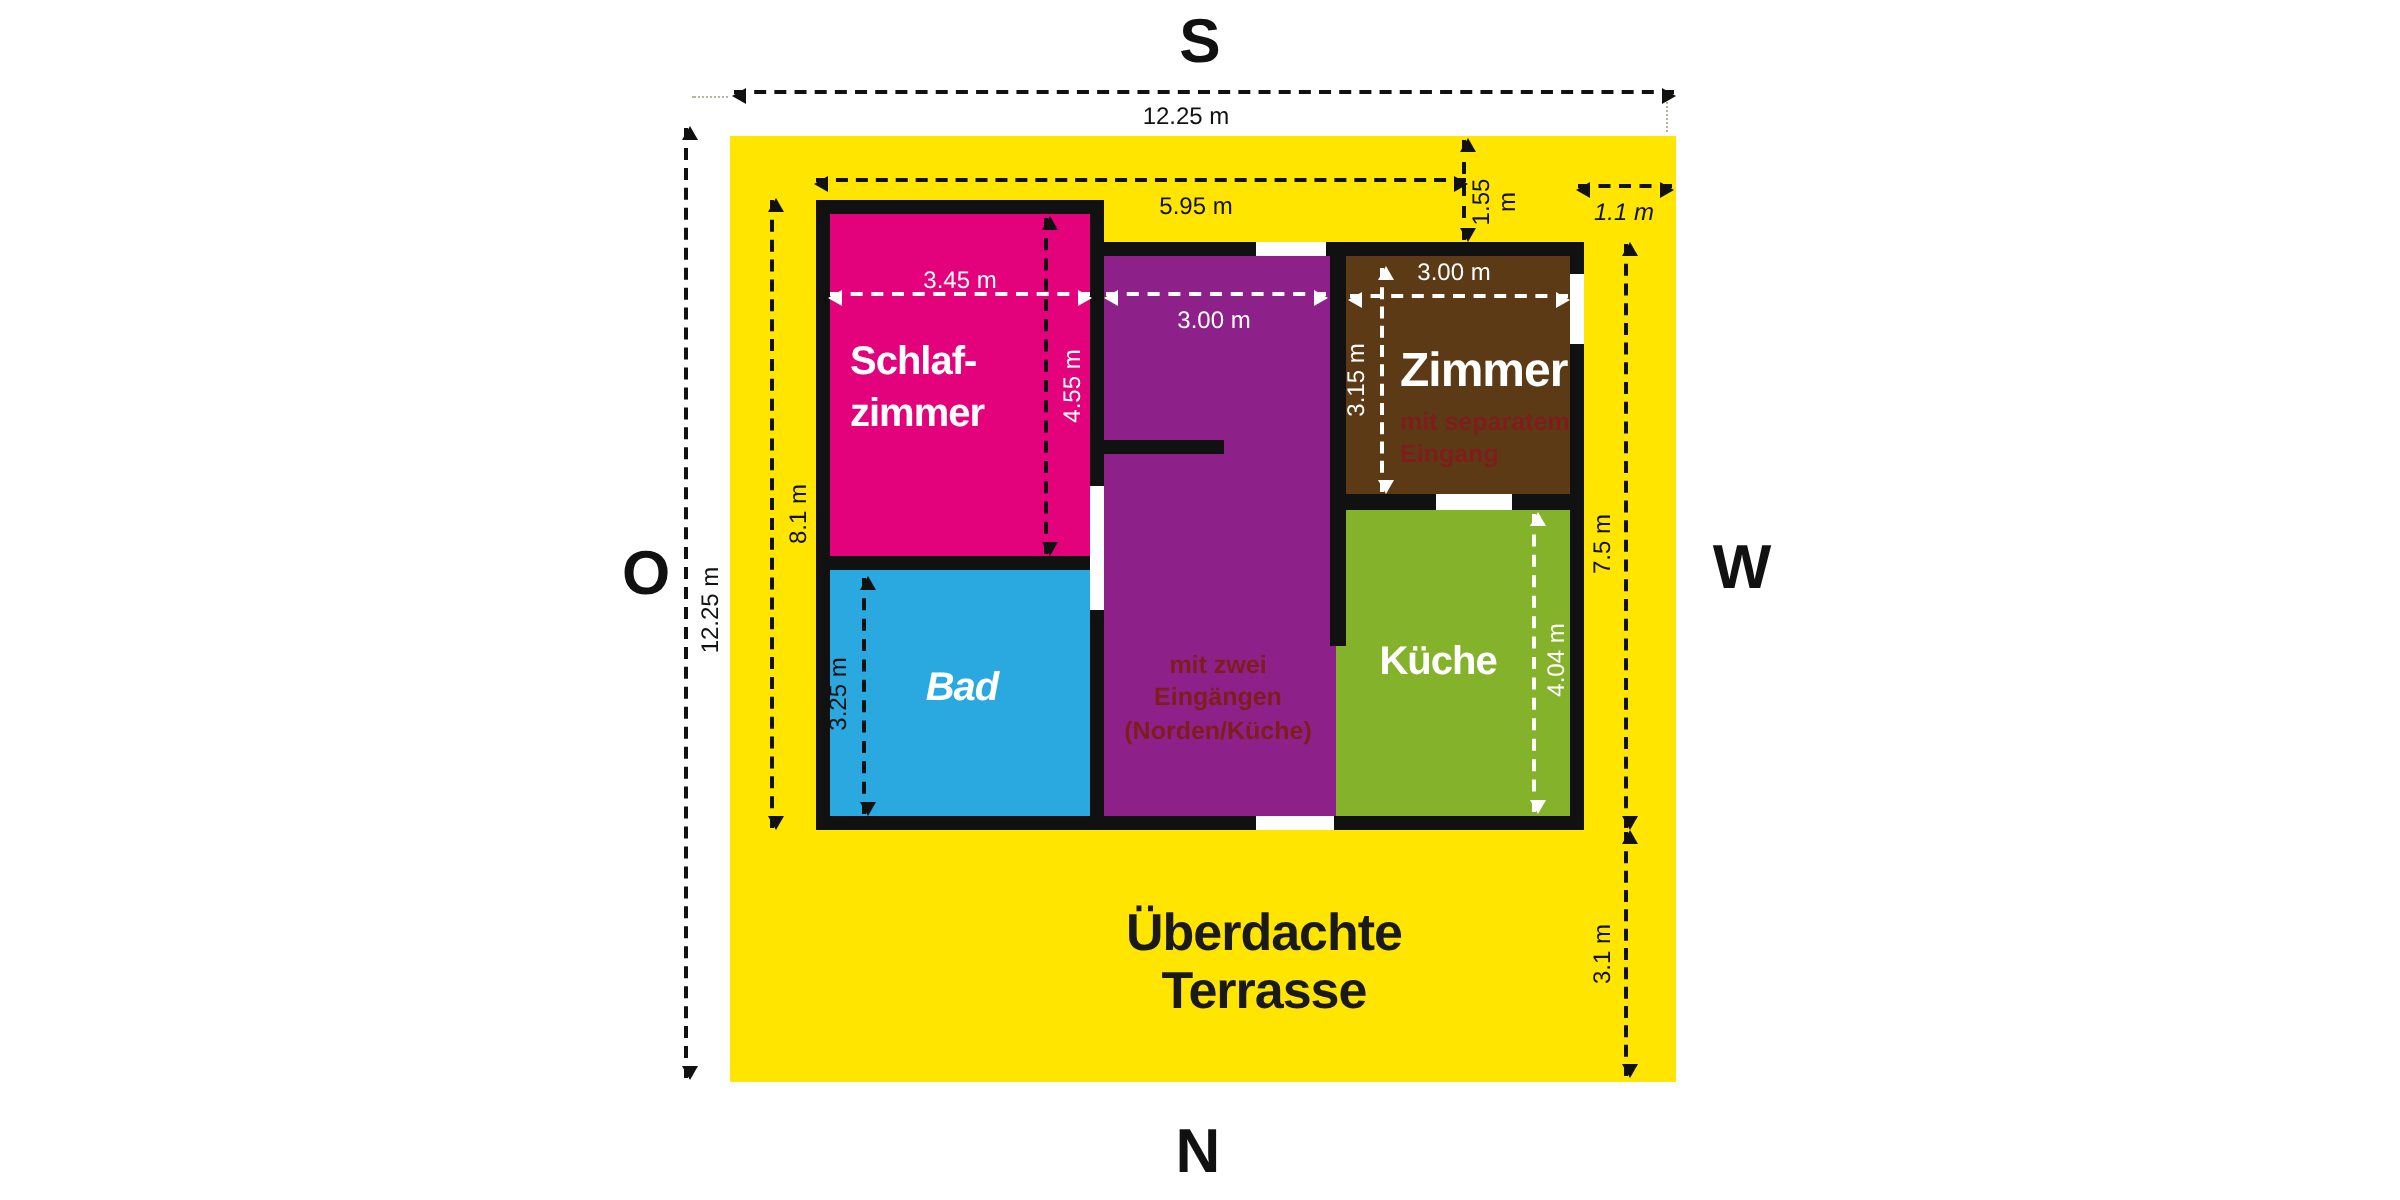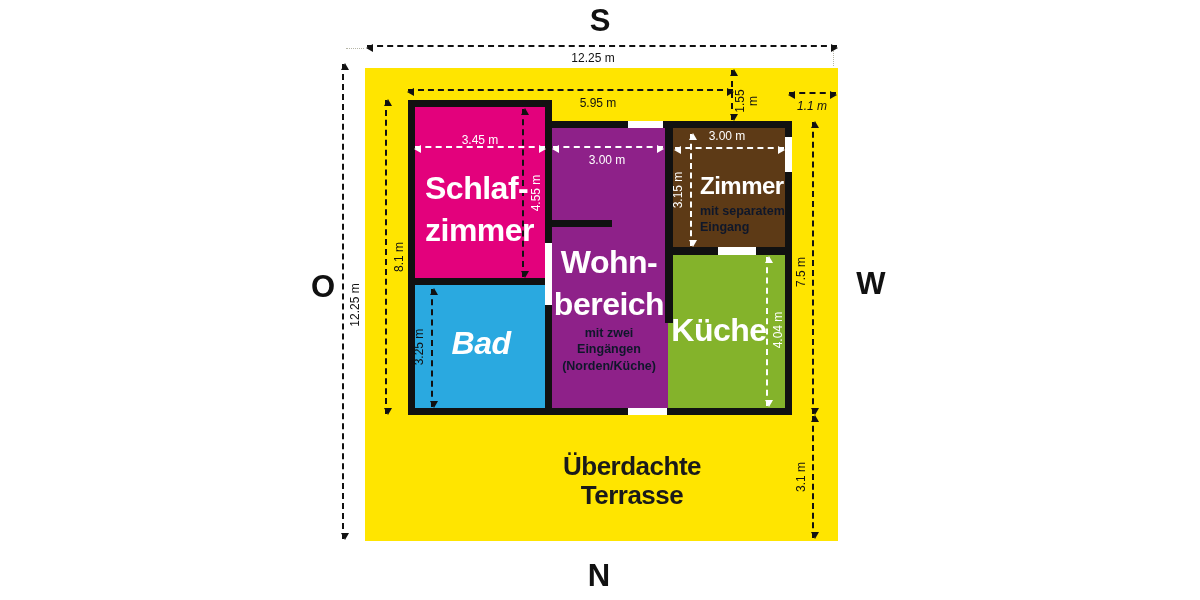--- a/index.html
+++ b/index.html
@@ -30,23 +30,23 @@
 
   
   .dlabel{position:absolute;font-size:12px;font-weight:normal;color:#111;white-space:nowrap;
     transform:translate(-50%,-50%);line-height:1;}
   .dlabel.white{color:#ffffff;}
   .dlabel.rot{transform:translate(-50%,-50%) rotate(-90deg);}
   .dlabel.rotwrap{white-space:normal;width:34px;text-align:center;line-height:1.05;
     transform:translate(-50%,-50%) rotate(-90deg);}
 
   
-  .room-name{position:absolute;color:#fff;font-weight:bold;font-size:32px;line-height:1.3;
+  .room-name{position:absolute;color:#fff;font-weight:bold;font-size:20px;line-height:1.3;
     letter-spacing:-0.5px;white-space:pre-line;}
-  .room-sub{position:absolute;color:#0f172a;font-weight:bold;font-size:12.5px;line-height:1.3;
+  .room-sub{position:absolute;color:#7f1d1d;font-weight:bold;font-size:12.5px;line-height:1.3;
     white-space:pre-line;}
   .centered{transform:translate(-50%,-50%);text-align:center;}
   .terrace-label{position:absolute;color:#1a1a1a;font-weight:bold;font-size:26px;line-height:1.12;
     letter-spacing:-0.5px;white-space:pre-line;text-align:center;transform:translate(-50%,-50%);}
 </style>
 </head>
 <body>
 
 <div id="canvas">
 
@@ -126,22 +126,20 @@
 
   <div class="dim-v" style="left:812px;top:122px;height:292px;"></div>
   <div class="dlabel rot" style="left:801px;top:272px;">7.5 m</div>
 
   <div class="dim-v" style="left:812px;top:416px;height:122px;"></div>
   <div class="dlabel rot" style="left:801px;top:477px;">3.1 m</div>
 
   <div class="room-name" style="left:425px;top:168px;">Schlaf-
 zimmer</div>
   <div class="room-name centered" style="left:481px;top:344px;font-style:italic;">Bad</div>
-  <div class="room-name centered" style="left:609px;top:284px;">Wohn-
-bereich</div>
   <div class="room-sub centered" style="left:609px;top:349px;">mit zwei
 Eingängen
 (Norden/Küche)</div>
   <div class="room-name" style="left:700px;top:170px;font-size:24px;">Zimmer</div>
   <div class="room-sub" style="left:700px;top:203px;">mit separatem
 Eingang</div>
   <div class="room-name centered" style="left:719px;top:331px;">Küche</div>
 
   <div class="terrace-label" style="left:600px;top:481px;margin-left:32px;">Überdachte
 Terrasse</div>

